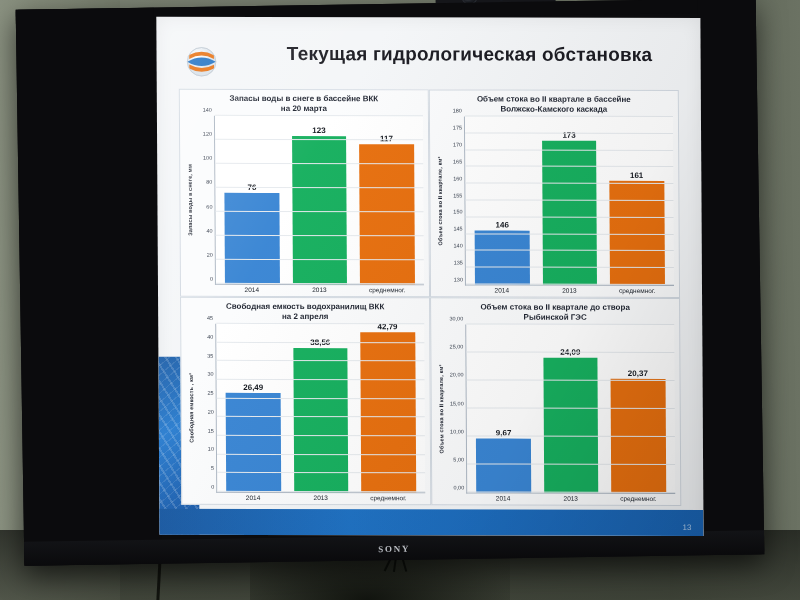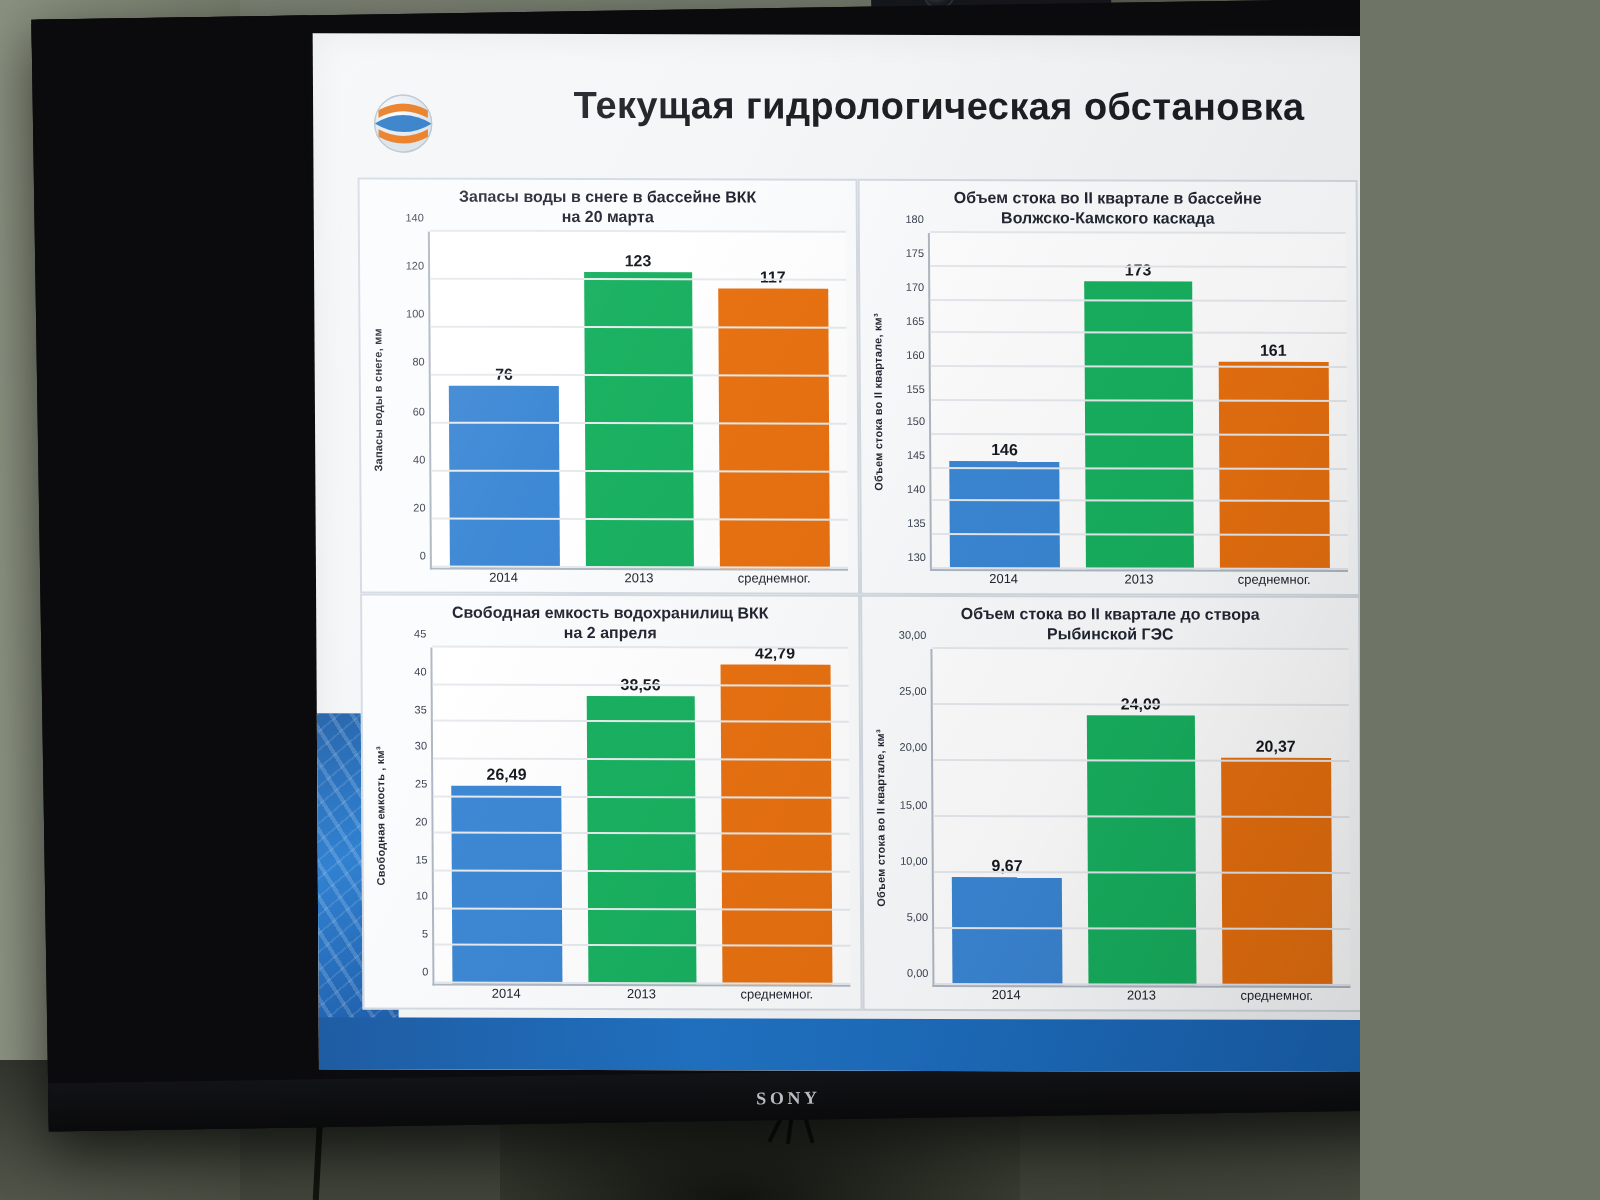--- a/index.html
+++ b/index.html
@@ -6,21 +6,21 @@
   html, body {
     width: 800px; height: 600px;
     overflow: hidden;
     font-family: "Liberation Sans", sans-serif;
     background: #6e7566;
   }
 
   
   #scene {
     position: relative;
-    width: 680px; height: 600px;
+    width: 800px; height: 600px;
     background: linear-gradient(160deg, #7e8576 0%, #6d7464 45%, #5d6456 100%);
     overflow: hidden;
   }
   .wall-left {
     position: absolute; left: 0; top: 0; width: 120px; height: 600px;
     background: linear-gradient(90deg, #8a9180 0%, #767d6c 100%);
   }
   .wall-right {
     position: absolute; right: 0; top: 0; width: 130px; height: 600px;
     background: linear-gradient(270deg, #6b7263 0%, #5c6354 100%);

